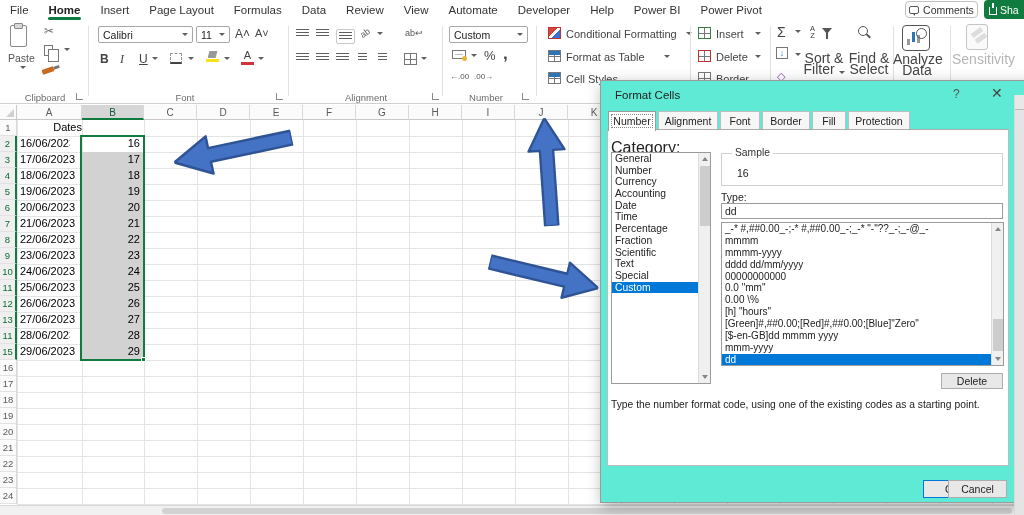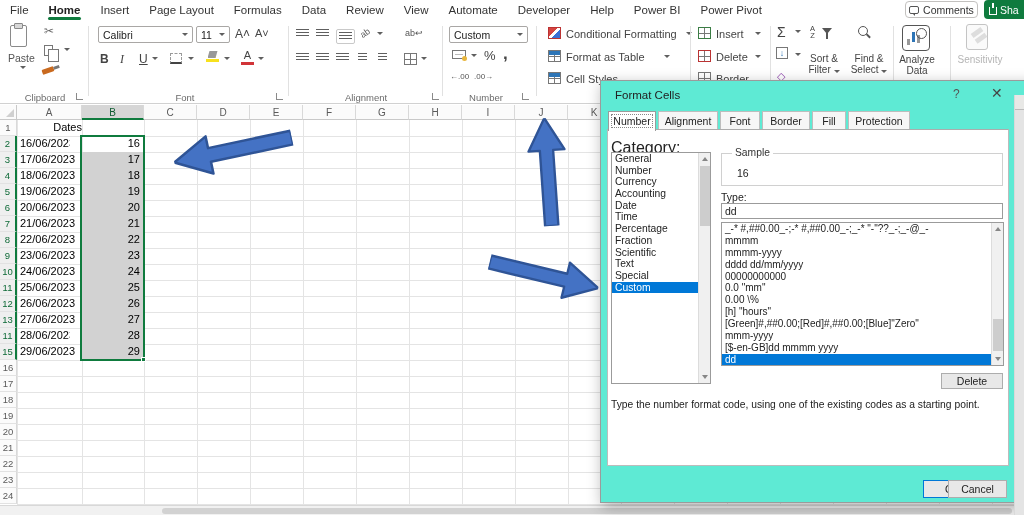--- a/index.html
+++ b/index.html
@@ -31,21 +31,21 @@
   .hlines.short { width:9px; }
   .clrbar { display:block; width:13px; height:3px; margin-top:1px; }
   .boxic { width:12px; height:11px; border:1px dashed #9a9a9a; border-bottom:2px solid #444; }
   .gridic { width:13px; height:12px; border:1px solid #777; position:relative; background:
       linear-gradient(#777 0 0) 50% 0/1px 100% no-repeat,
       linear-gradient(#777 0 0) 0 50%/100% 1px no-repeat; }
   .gridic.cf { border-color:#b33; background:linear-gradient(135deg,#d64541 0 40%,#fff 40% 60%,#3b6fd4 60%); }
   .gridic.blue-top { background:linear-gradient(#2e75b6 0 4px, transparent 4px),
       linear-gradient(#777 0 0) 50% 0/1px 100% no-repeat,
       linear-gradient(#777 0 0) 0 60%/100% 1px no-repeat; }
-  .two-line { position:absolute; text-align:center; font-size:10px; color:#444; line-height:11px; }
+  .two-line { position:absolute; text-align:center; font-size:14px; color:#444; line-height:11px; }
   .mag { width:10px; height:10px; border:1.5px solid #555; border-radius:50%; position:relative; }
   .mag::after { content:""; position:absolute; width:5px; height:1.5px; background:#555; transform:rotate(45deg); right:-4px; bottom:-1px; }
   .bigbtn-ic { width:28px; height:26px; border:1.5px solid #555; border-radius:4px; position:relative;
       background: linear-gradient(#999 0 0) 4px 70%/3px 6px no-repeat, linear-gradient(#2e75b6 0 0) 9px 45%/3px 10px no-repeat, linear-gradient(#999 0 0) 14px 55%/3px 8px no-repeat; }
   .bigbtn-ic::after { content:""; position:absolute; right:2px; top:2px; width:9px; height:9px; border:1.5px solid #555; border-radius:50%; }
   .sens-ic { width:22px; height:26px; border:1.5px solid #c4c4c4; border-radius:3px; position:relative; background:#fafafa; }
   .sens-ic::after { content:""; position:absolute; left:4px; top:5px; width:12px; height:5px; background:#ddd; transform:rotate(-35deg); box-shadow:0 7px 0 #ddd; }
   .clipboard-ic { width:17px; height:22px; border:1.5px solid #8a8a8a; border-radius:2px; position:relative; background:#fff; }
   .clipboard-ic::before { content:""; position:absolute; left:3px; top:-3px; width:7px; height:4px; background:#d8d8d8; border:1px solid #8a8a8a; border-radius:1px; }
   .copy-ic { width:9px; height:11px; border:1px solid #777; background:#fff; position:relative; }
@@ -529,22 +529,22 @@
       <div id="fmt-items">
           <div class="fmt-item">_-* #,##0.00_-;-* #,##0.00_-;_-* "-"??_-;_-@_-</div>
           <div class="fmt-item">mmmm</div>
           <div class="fmt-item">mmmm-yyyy</div>
           <div class="fmt-item">dddd dd/mm/yyyy</div>
           <div class="fmt-item">00000000000</div>
           <div class="fmt-item">0.0 "mm"</div>
           <div class="fmt-item">0.00 \%</div>
           <div class="fmt-item">[h] "hours"</div>
           <div class="fmt-item">[Green]#,##0.00;[Red]#,##0.00;[Blue]"Zero"</div>
+          <div class="fmt-item">[$-en-GB]dd mmmm yyyy</div>
           <div class="fmt-item">mmm-yyyy</div>
-          <div class="fmt-item">[$-en-GB]dd mmmm yyyy</div>
           <div class="fmt-item selected">dd</div>
         </div>
       <div class="sb">
         <div class="sb-up">
             <span class="tri-up"></span>
           </div>
         <div class="sb-dn">
             <span class="tri-dn"></span>
           </div>
         <div class="sb-thumb" style="bottom:14px;height:32px;"></div>

